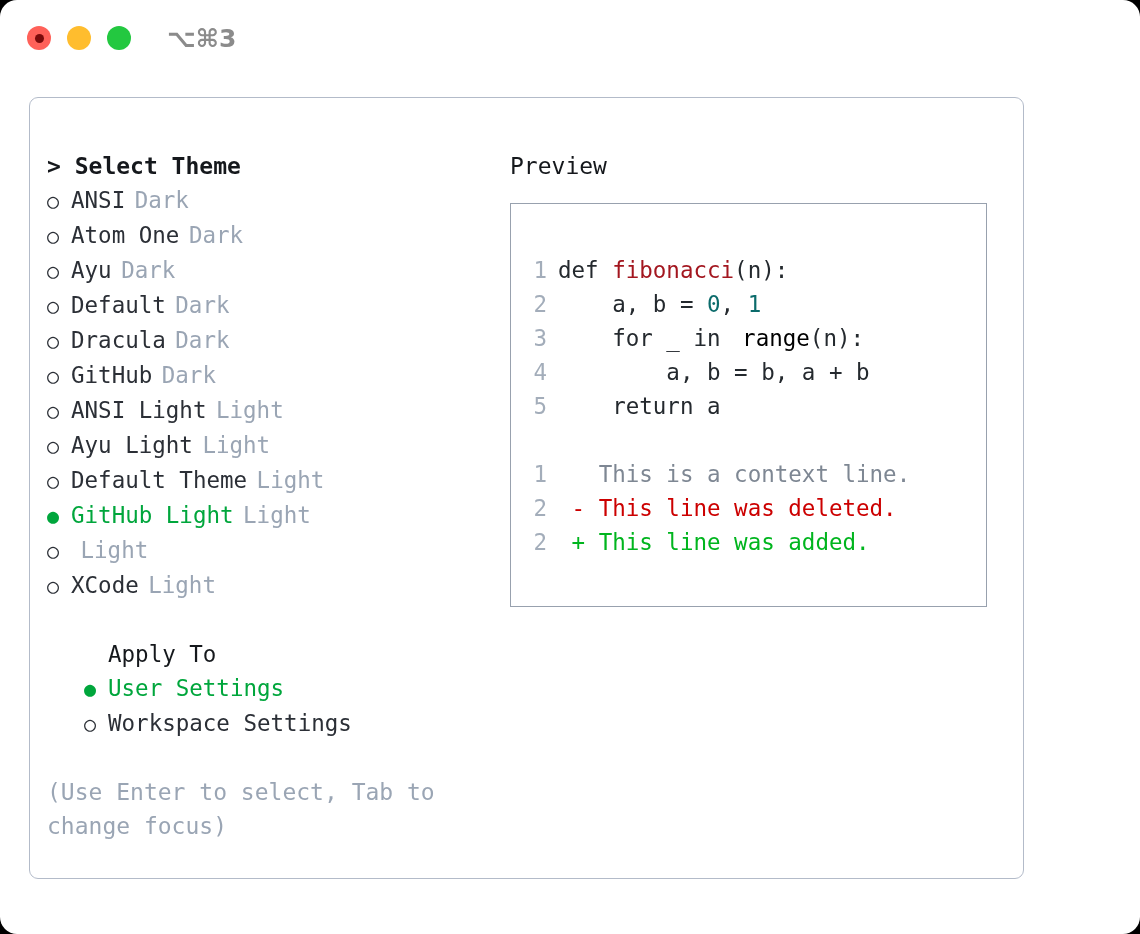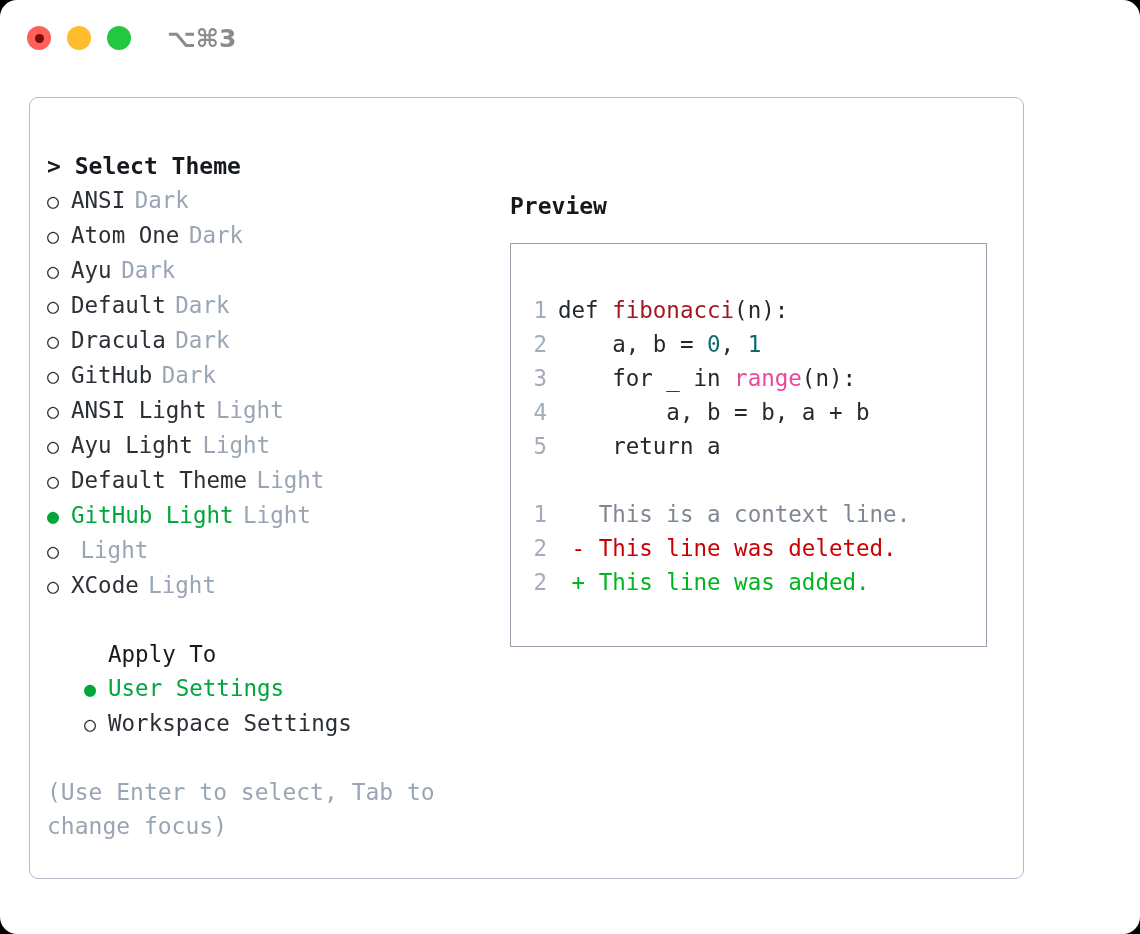--- a/index.html
+++ b/index.html
@@ -165,24 +165,23 @@
     font-size: 23px;
     line-height: 34px;
     color: #9aa5b4;
     width: 410px;
   }
 
   
   .preview-title {
     font-size: 23px;
     line-height: 34px;
-    font-weight: 700;
+    font-weight: 400;
     color: #15181c;
     white-space: pre;
-    margin-top: 40px;
   }
 
   .preview-box {
     margin-top: 20px;
     width: 477px;
     height: 404px;
     border: 1.7px solid #98a1ae;
     box-sizing: border-box;
     background: #ffffff;
     position: relative;
@@ -200,21 +199,21 @@
   .code-line { display: block; white-space: pre; }
   .ln {
     color: #a3adba;
     display: inline-block;
     width: 24px;
     text-align: right;
     margin-right: 11px;
   }
   .tok-fn   { color: #a3161f; text-align: center; }
   .tok-num  { color: #0b6b6b; }
-  .tok-call { color: #ec4899; }
+  .tok-call { color: #000000; margin-left: 8px; }
   .tok-plain{ color: #24292e; }
 
   .diff {
     position: absolute;
     left: 12px;
     top: 253px;
     font-size: 22.5px;
     line-height: 34px;
     white-space: pre;
   }

